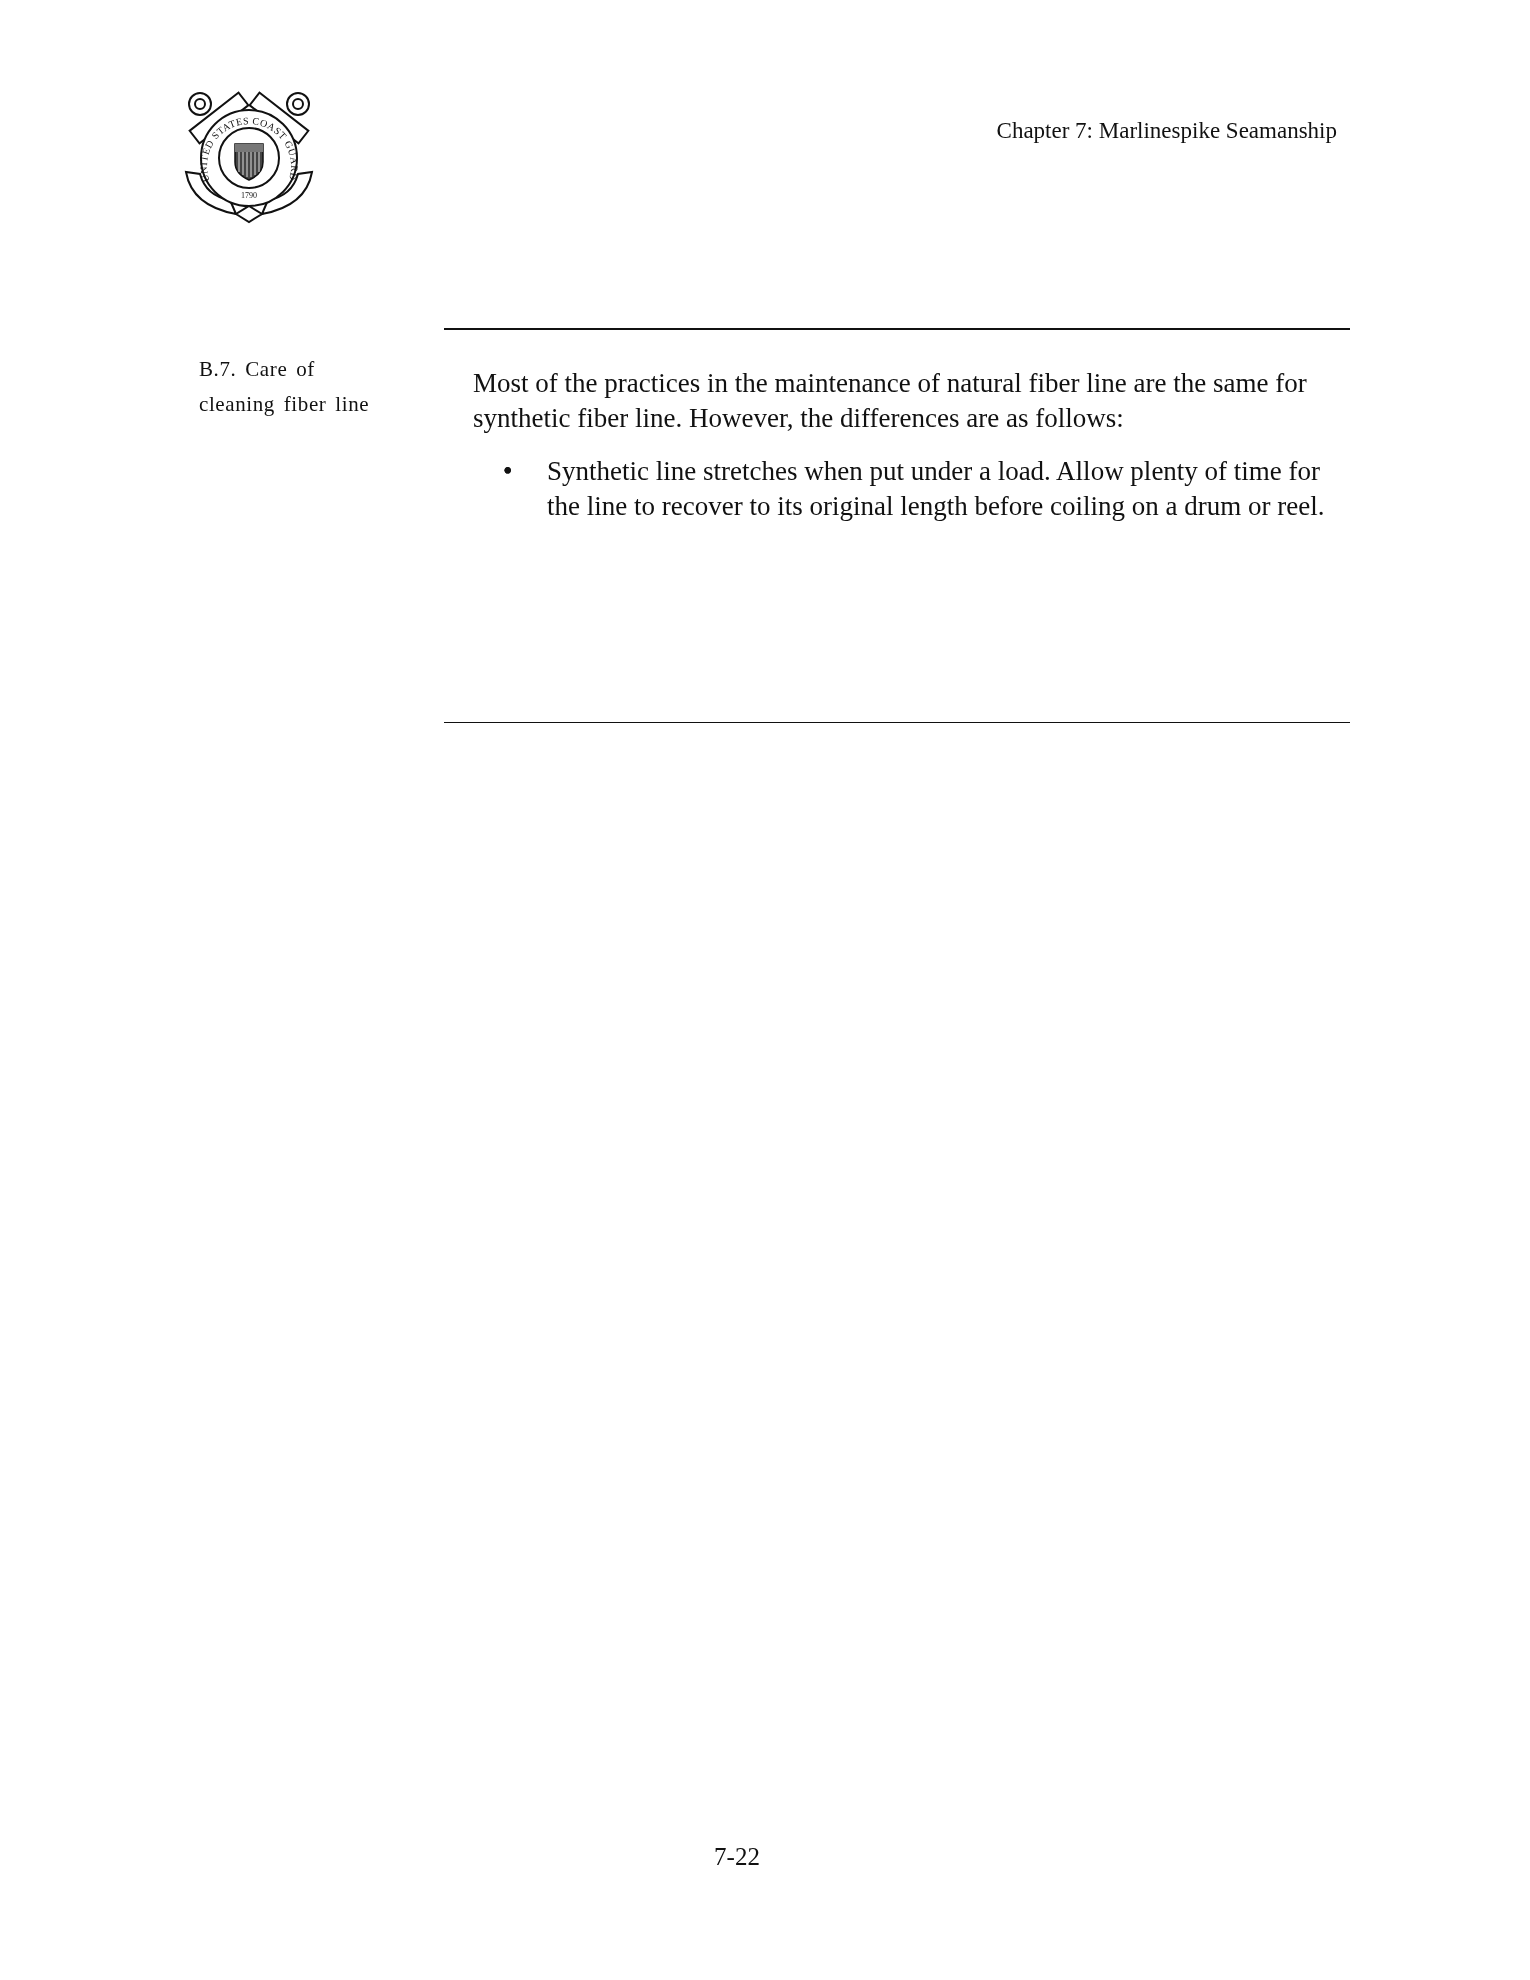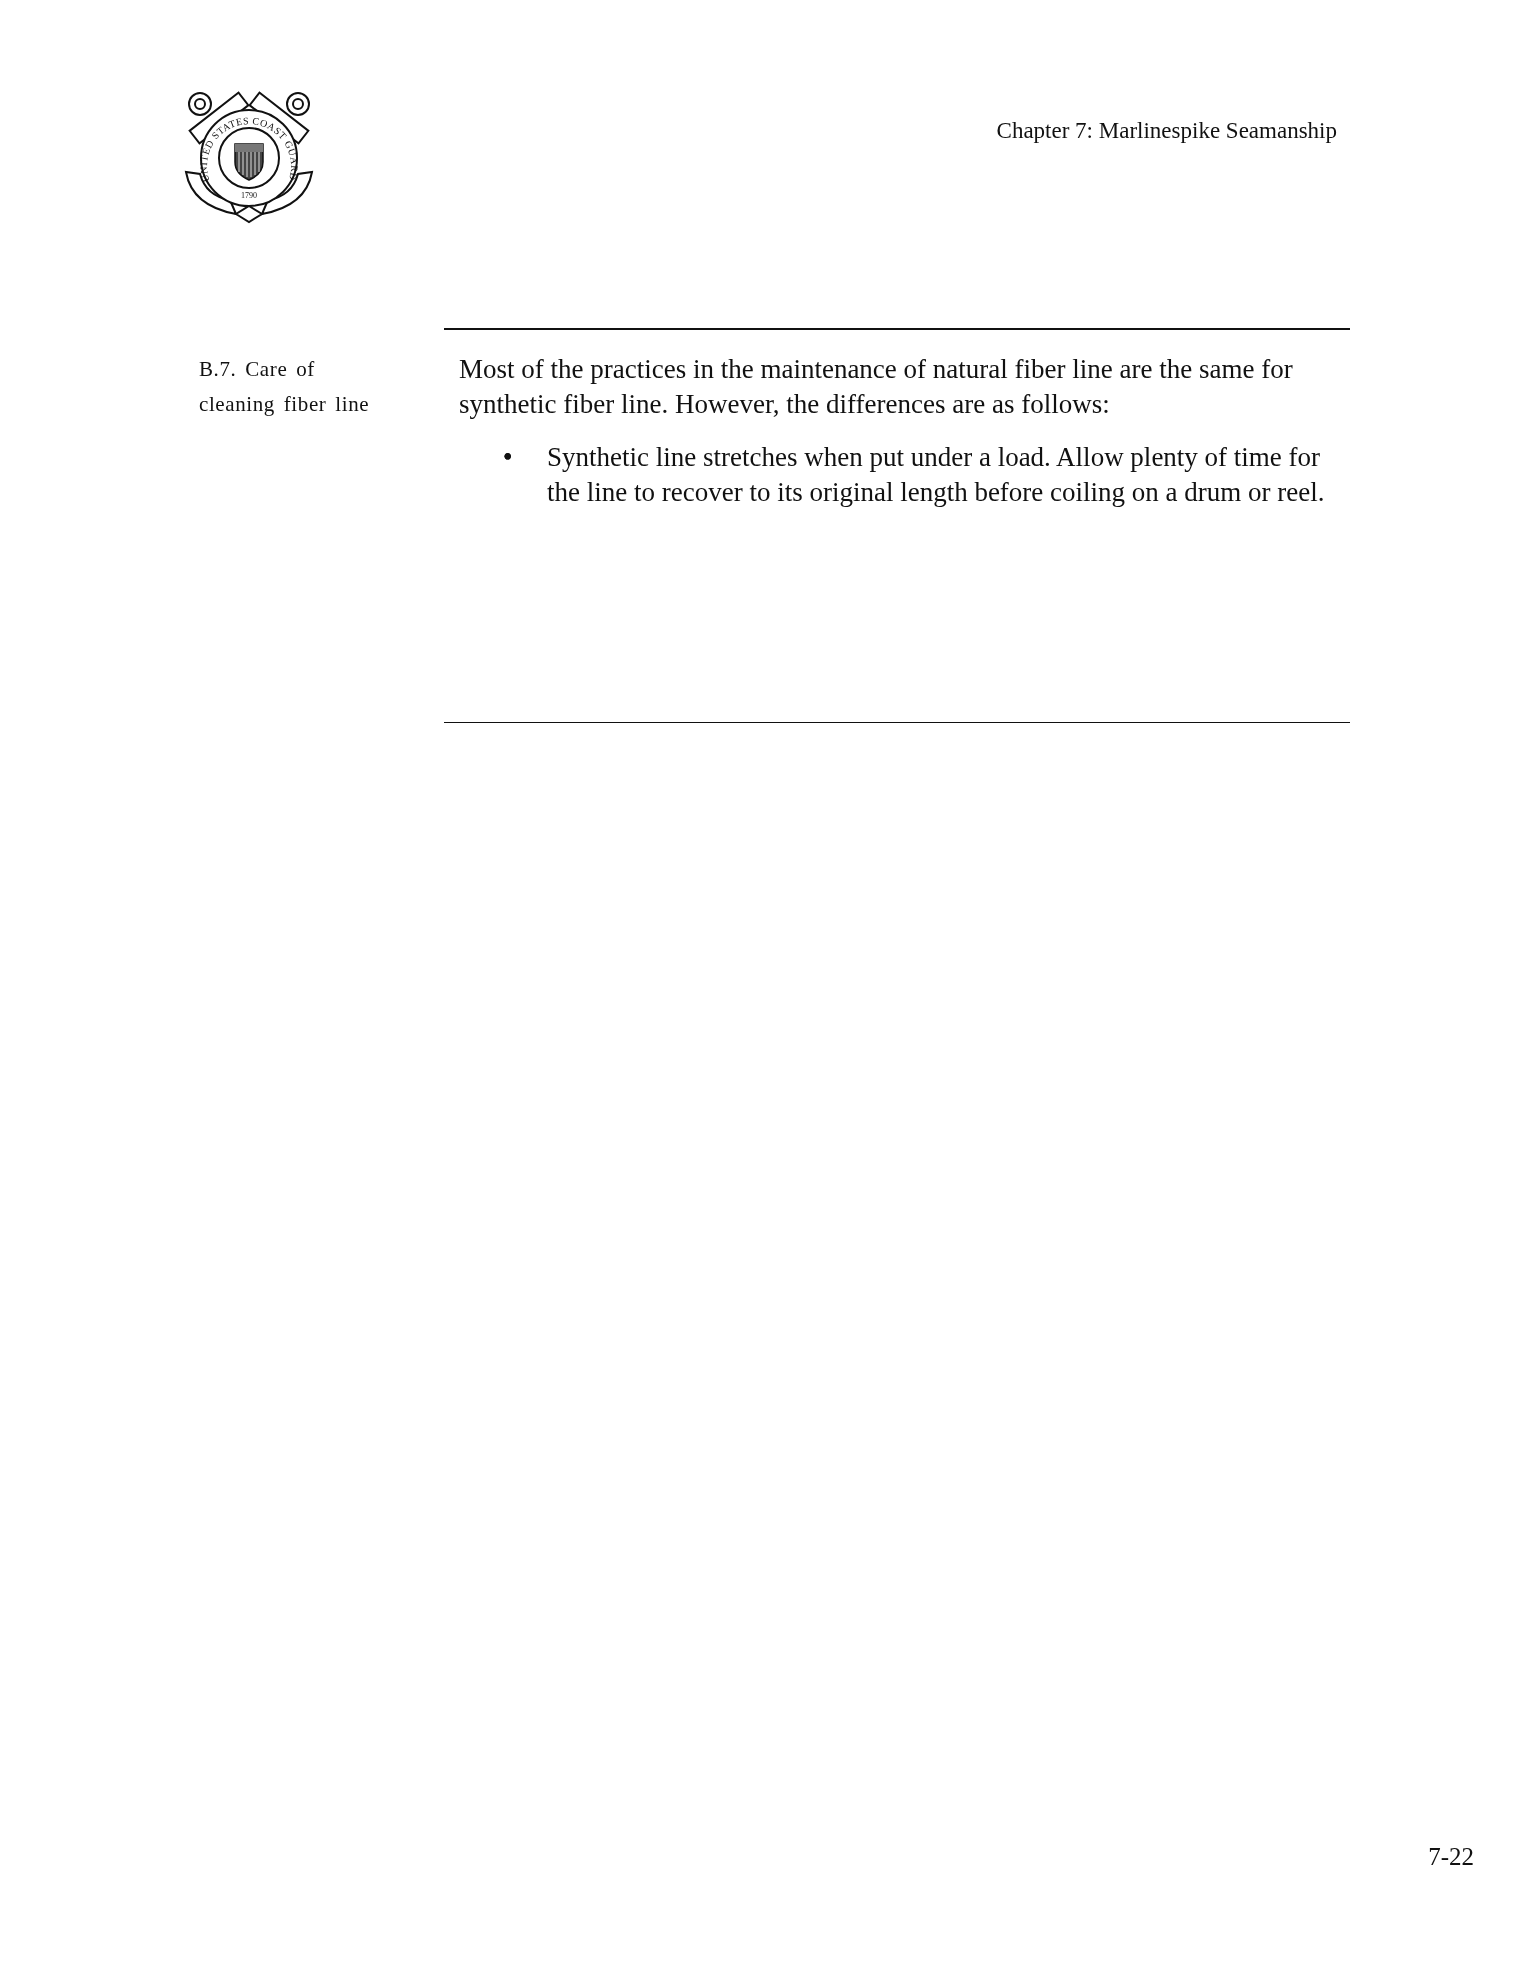--- a/index.html
+++ b/index.html
@@ -9,25 +9,25 @@
   .running-header { position: absolute; right: 193px; top: 118px; font-size: 23px;
                     white-space: nowrap; }
   .rule-top { position: absolute; left: 444px; top: 328px; width: 906px; height: 0;
               border-top: 2.5px solid #111; }
   .rule-bottom { position: absolute; left: 444px; top: 722px; width: 906px; height: 0;
                  border-top: 1.5px solid #111; }
   .side-heading { position: absolute; left: 199px; top: 352px; font-size: 21px;
                   line-height: 35px; letter-spacing: 0.6px; word-spacing: 3px; }
   .body { position: absolute; left: 459px; top: 352px; width: 900px; font-size: 27px;
           line-height: 35px; }
-  .intro { margin: 0; }
+  .intro { margin: 14px; }
   .bullets { list-style: none; margin: 18px 0 0 0; padding: 0; }
   .bullet-item { position: relative; padding-left: 88px; margin-bottom: 16px; width: 800px; }
   .bullet-glyph { position: absolute; left: 44px; top: 0; }
-  .page-number { position: absolute; left: 0; width: 1474px; top: 1843px; text-align: right;
+  .page-number { position: absolute; left: 0; width: 1474px; top: 1843px; text-align: center;
                  font-size: 25px; }
 </style>
 </head>
 <body>
 
 <div class="logo">
   <svg width="142" height="136" viewBox="0 0 142 136">
 
     <g fill="#fff" stroke="#111" stroke-width="2">
       <rect x="10" y="22" width="62" height="16" transform="rotate(-38 41 30)"></rect>

